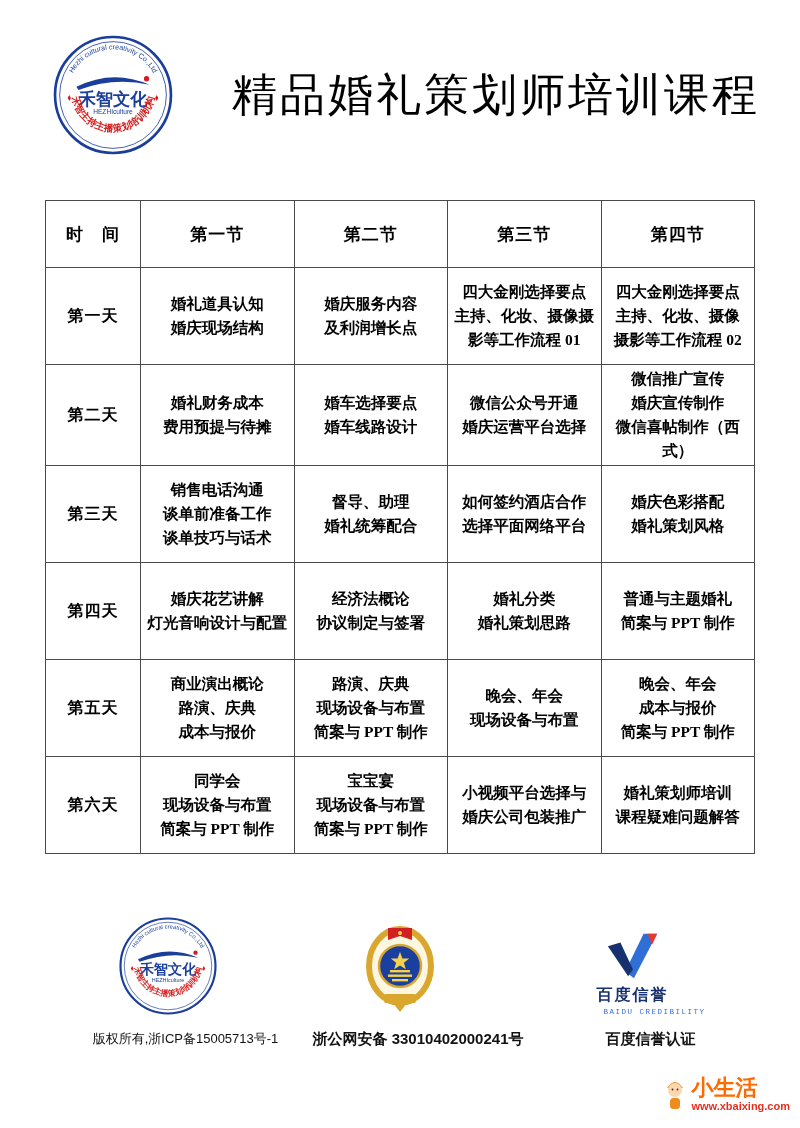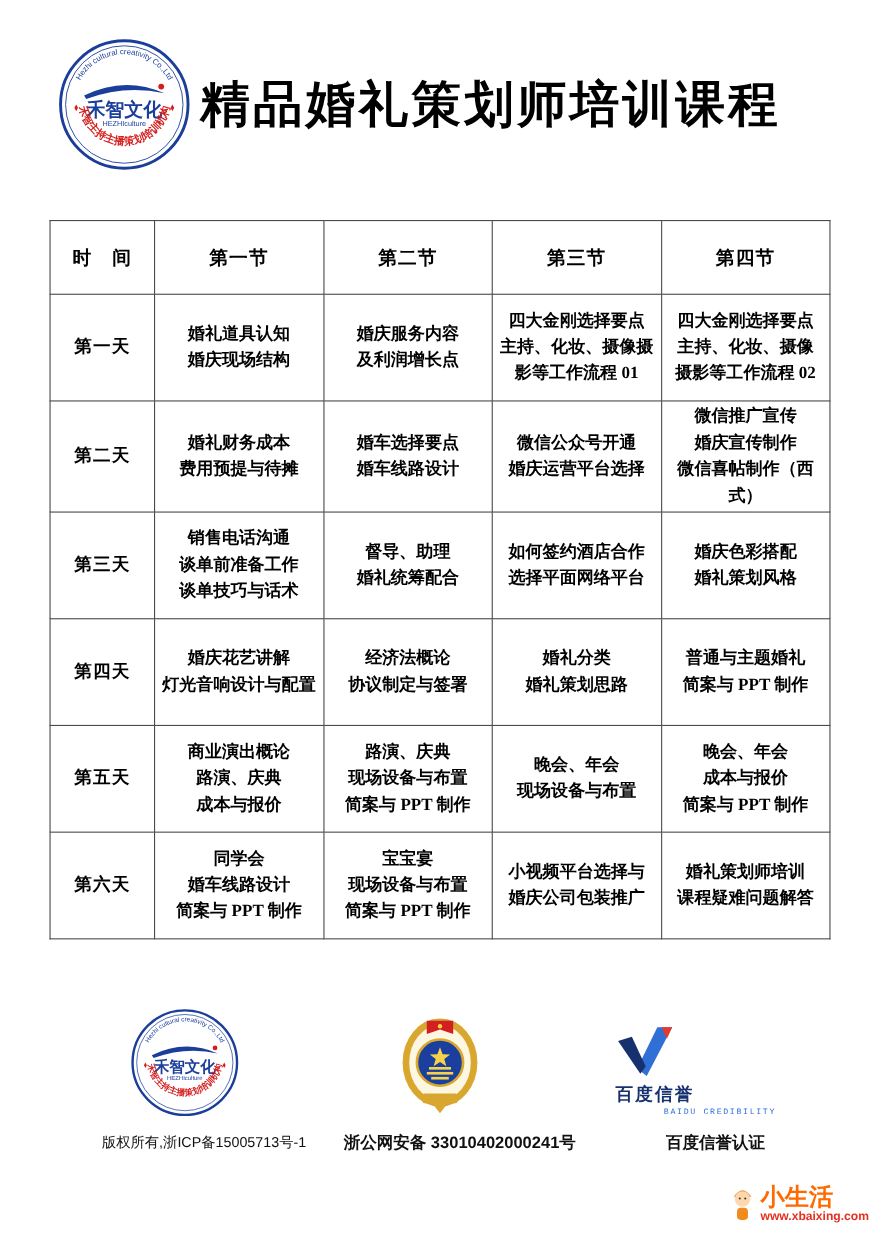--- a/index.html
+++ b/index.html
@@ -13,23 +13,23 @@
 
   
   .page-header {
     position: absolute; top: 34px; left: 52px; right: 40px;
     display: flex; align-items: center;
   }
   .logo-large { width: 122px; height: 122px; flex: 0 0 auto; }
   .logo-svg { width: 100%; height: 100%; display: block; }
   .page-title {
     flex: 1; margin: 0 0 0 8px;
-    text-align: left;
-    font-family: "Liberation Sans", sans-serif;
-    font-size: 45px; font-weight: bold; letter-spacing: 3px;
+    text-align: right;
+    font-family: "Liberation Sans", sans-serif;
+    font-size: 45px; font-weight: normal; letter-spacing: 3px;
     color: #000;
   }
 
   
   .course-table {
     position: absolute; left: 45px; top: 200px; width: 710px;
     border-collapse: collapse; table-layout: fixed; padding-left: 24px;
   }
   .course-table th, .course-table td {
     border: 1px solid #4a4a4a;
@@ -48,21 +48,21 @@
   .course-table td.day-cell { font-size: 16px; letter-spacing: 1px; }
   .col-time { width: 95px; }
 
   
   .page-footer {
     position: absolute; top: 912px; left: 0; width: 800px;
     display: flex; justify-content: space-between;
     padding: 0 55px; box-sizing: border-box;
   }
   .f-col { width: 225px; display: flex; flex-direction: column; align-items: center; }
-  .f-logo-area { height: 104px; display: flex; flex-direction: column; justify-content: flex-end; }
+  .f-logo-area { height: 104px; display: flex; flex-direction: column; align-items: center; justify-content: flex-end; }
   .logo-small { width: 100px; height: 100px; }
   .badge-svg { width: 82px; height: 96px; }
   .baidu-v-svg { width: 54px; height: 50px; }
   .baidu-cn {
     font-family: "Liberation Sans", sans-serif;
     font-size: 16px; font-weight: bold; color: #17306e; margin-top: 4px; letter-spacing: 2px;
   }
   .baidu-en {
     font-family: Liberation Mono, monospace;
     font-size: 7.5px; color: #2f6fd6; letter-spacing: 1.5px; margin-top: 2px; margin-left: 44px;
@@ -223,21 +223,21 @@
 简案与 PPT 制作</td>
         <td>晚会、年会
 现场设备与布置</td>
         <td>晚会、年会
 成本与报价
 简案与 PPT 制作</td>
       </tr>
       <tr>
         <td class="day-cell">第六天</td>
         <td>同学会
-婚车线路设计
+现场设备与布置
 简案与 PPT 制作</td>
         <td>宝宝宴
 现场设备与布置
 简案与 PPT 制作</td>
         <td>小视频平台选择与
 婚庆公司包装推广</td>
         <td>婚礼策划师培训
 课程疑难问题解答</td>
       </tr>
     </tbody>

